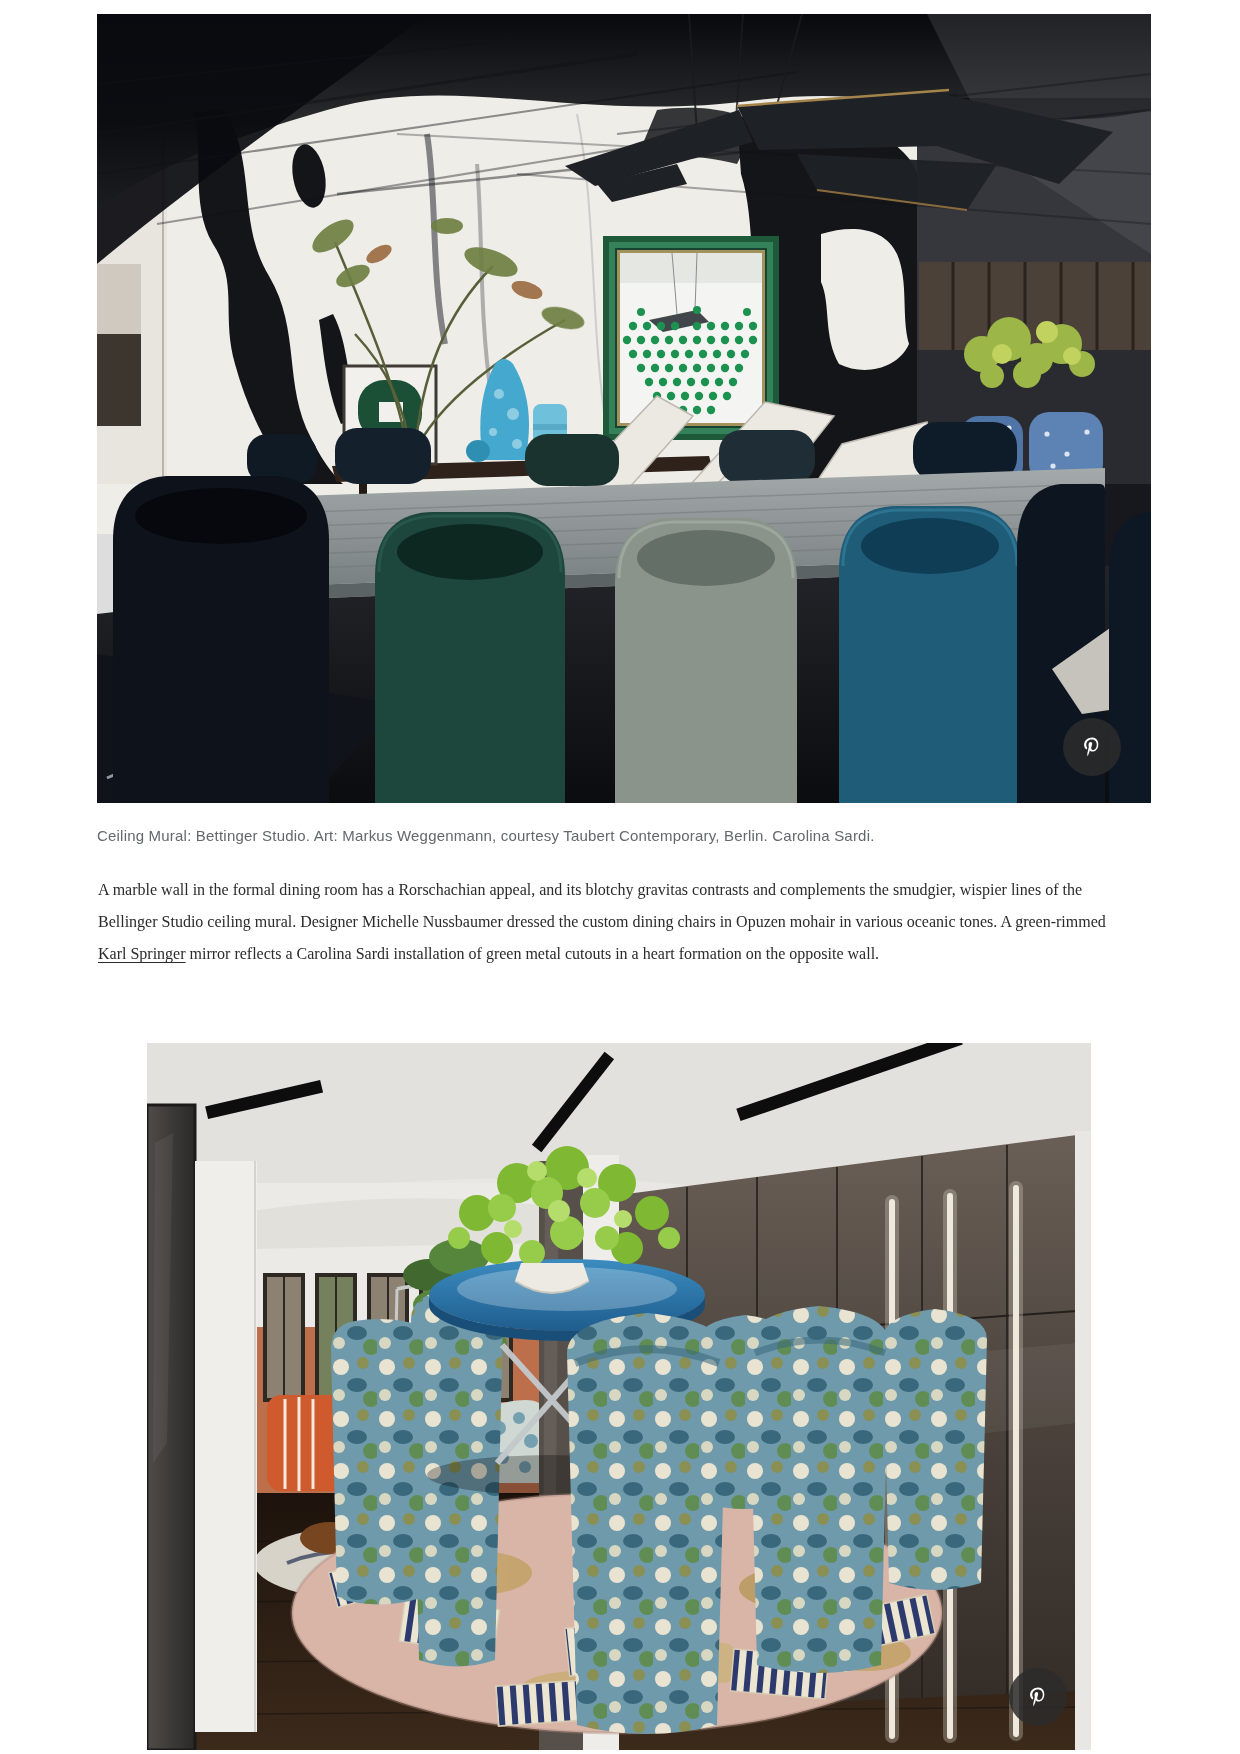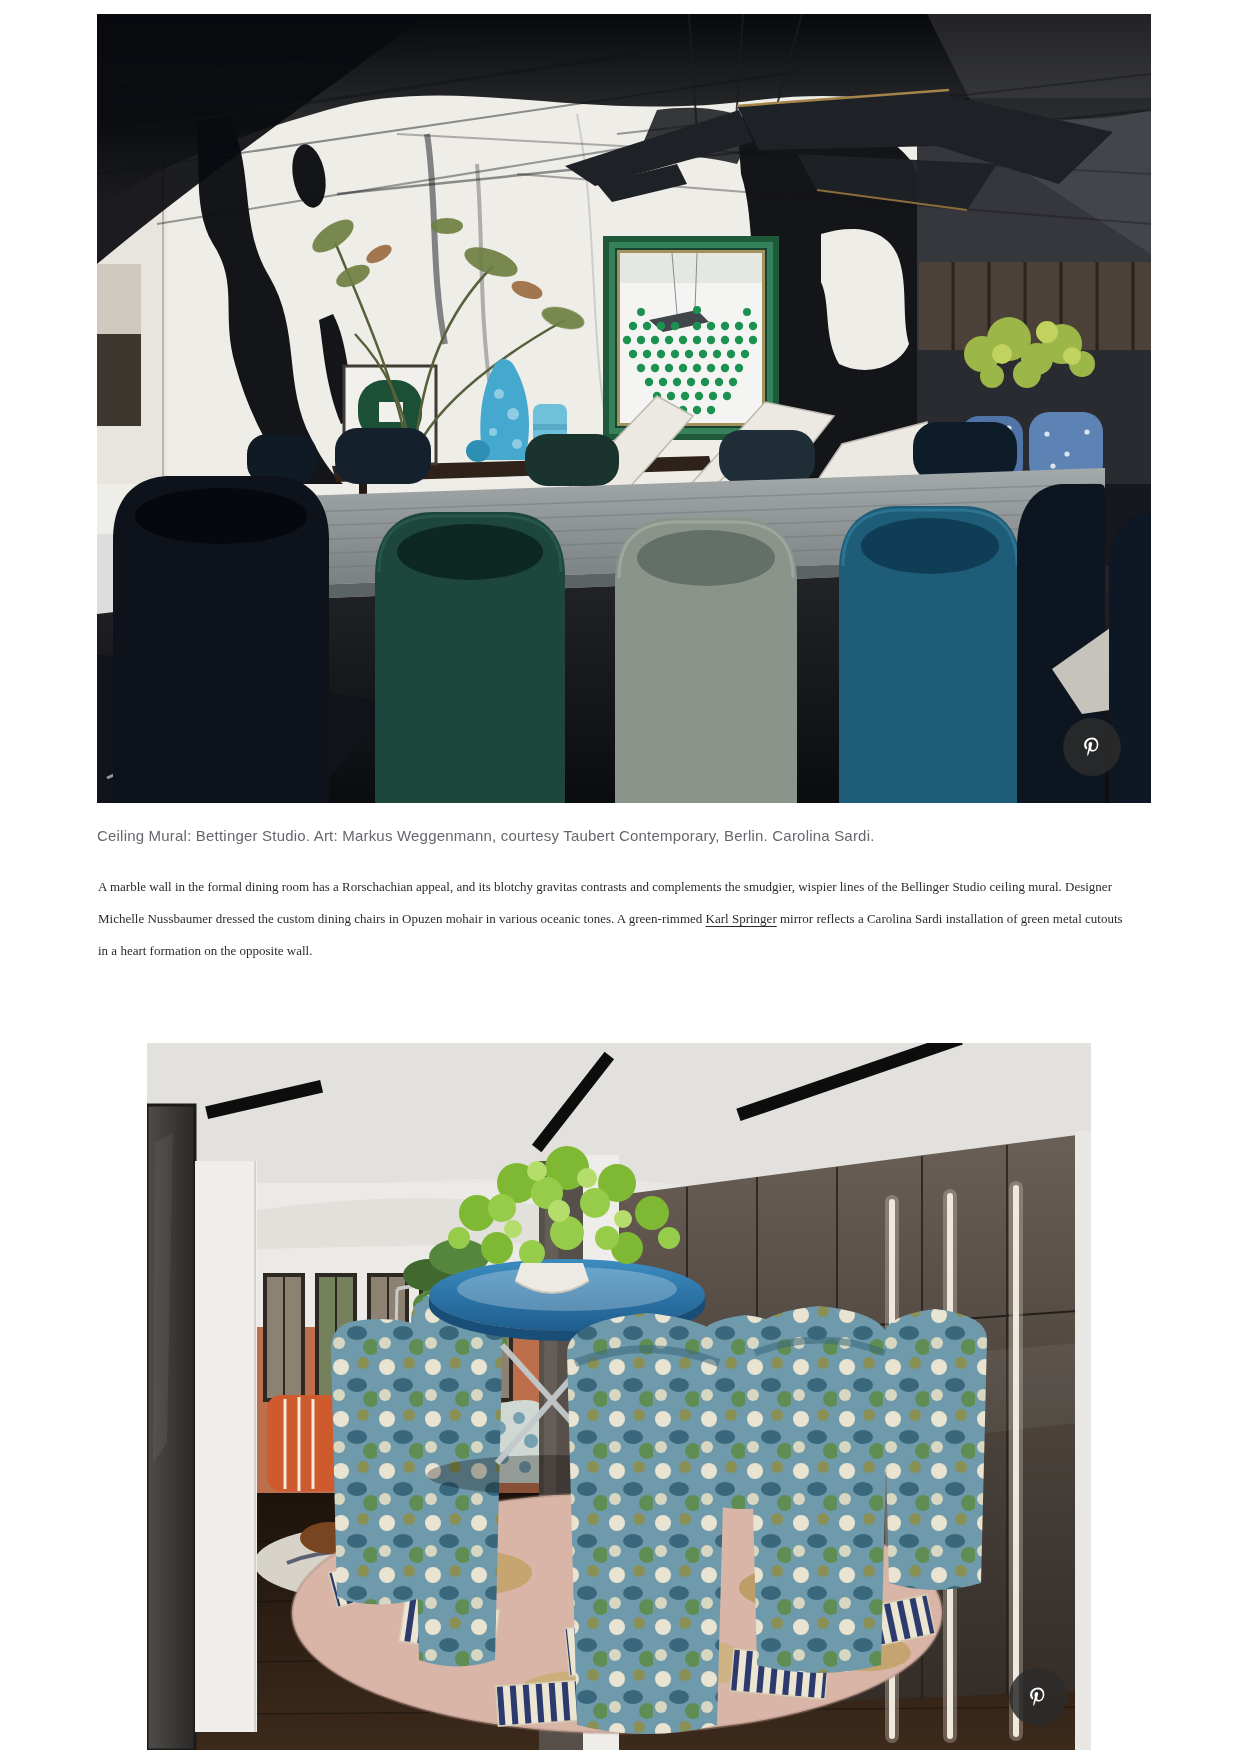--- a/index.html
+++ b/index.html
@@ -13,21 +13,21 @@
   .pin-btn{position:absolute;width:58px;height:58px;border-radius:50%;border:none;padding:0;
            background:rgba(43,43,44,0.85);display:flex;align-items:center;justify-content:center;
            cursor:pointer;}
   .pin-btn svg{width:27px;height:27px;}
   .fig1 .pin-btn{right:30px;bottom:27px;}
   .fig2 .pin-btn{right:24px;bottom:24px;}
   .caption{position:absolute;left:97px;top:810px;width:1054px;
            font-size:15px;line-height:1.4;color:#64676c;letter-spacing:.2px;}
   .bodycopy{position:absolute;left:98px;top:858px;width:1028px;
             font-family:"Liberation Serif","DejaVu Serif",serif;
-            font-size:13px;line-height:32px;color:#2b2b2b;}
+            font-size:16px;line-height:32px;color:#2b2b2b;}
   .bodycopy a{color:inherit;text-decoration:underline;text-underline-offset:3px;}
 </style>
 </head>
 <body>
 
 <div class="page">
 
   <figure class="figure fig1">
     <svg viewBox="0 0 1054 789" preserveAspectRatio="none" role="img" aria-label="Formal dining room with a black-and-white marble wall, dark mesh ceiling mural, sculptural metal chandelier, green-rimmed mirror reflecting green cutouts, gray oak dining table with white geometric sculpture, and velvet chairs in navy, teal, sage and blue">
       <defs>

